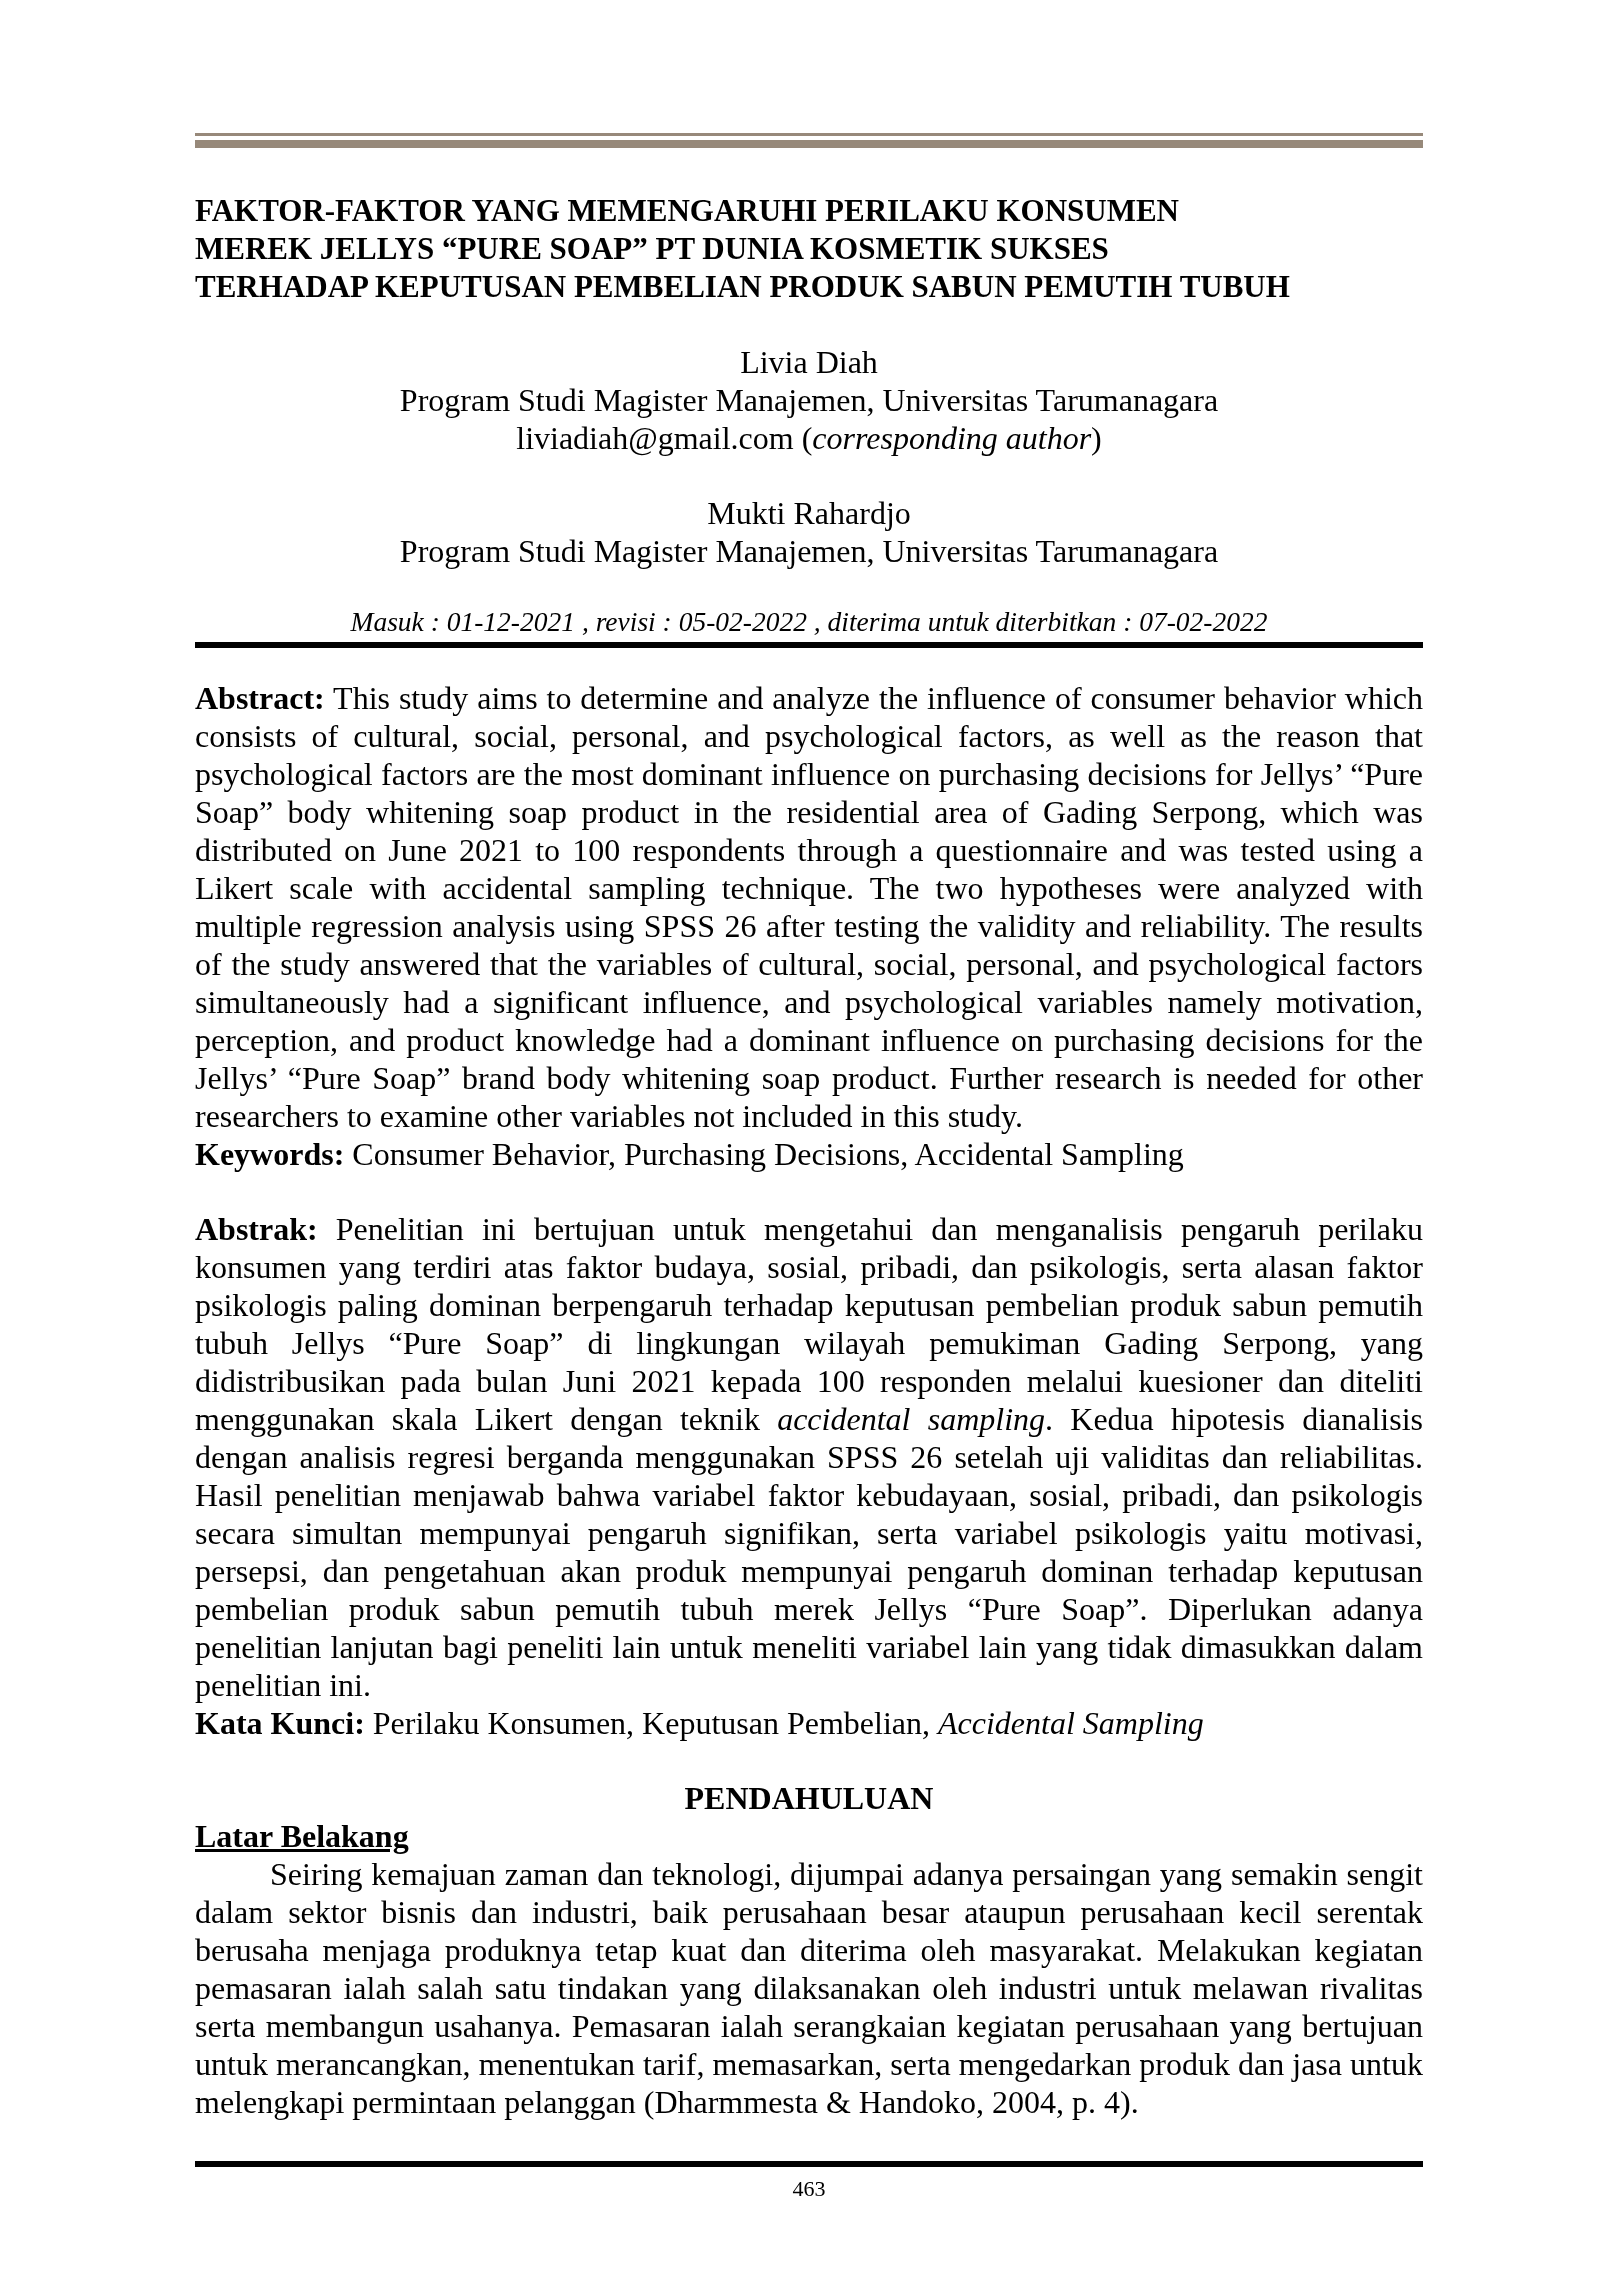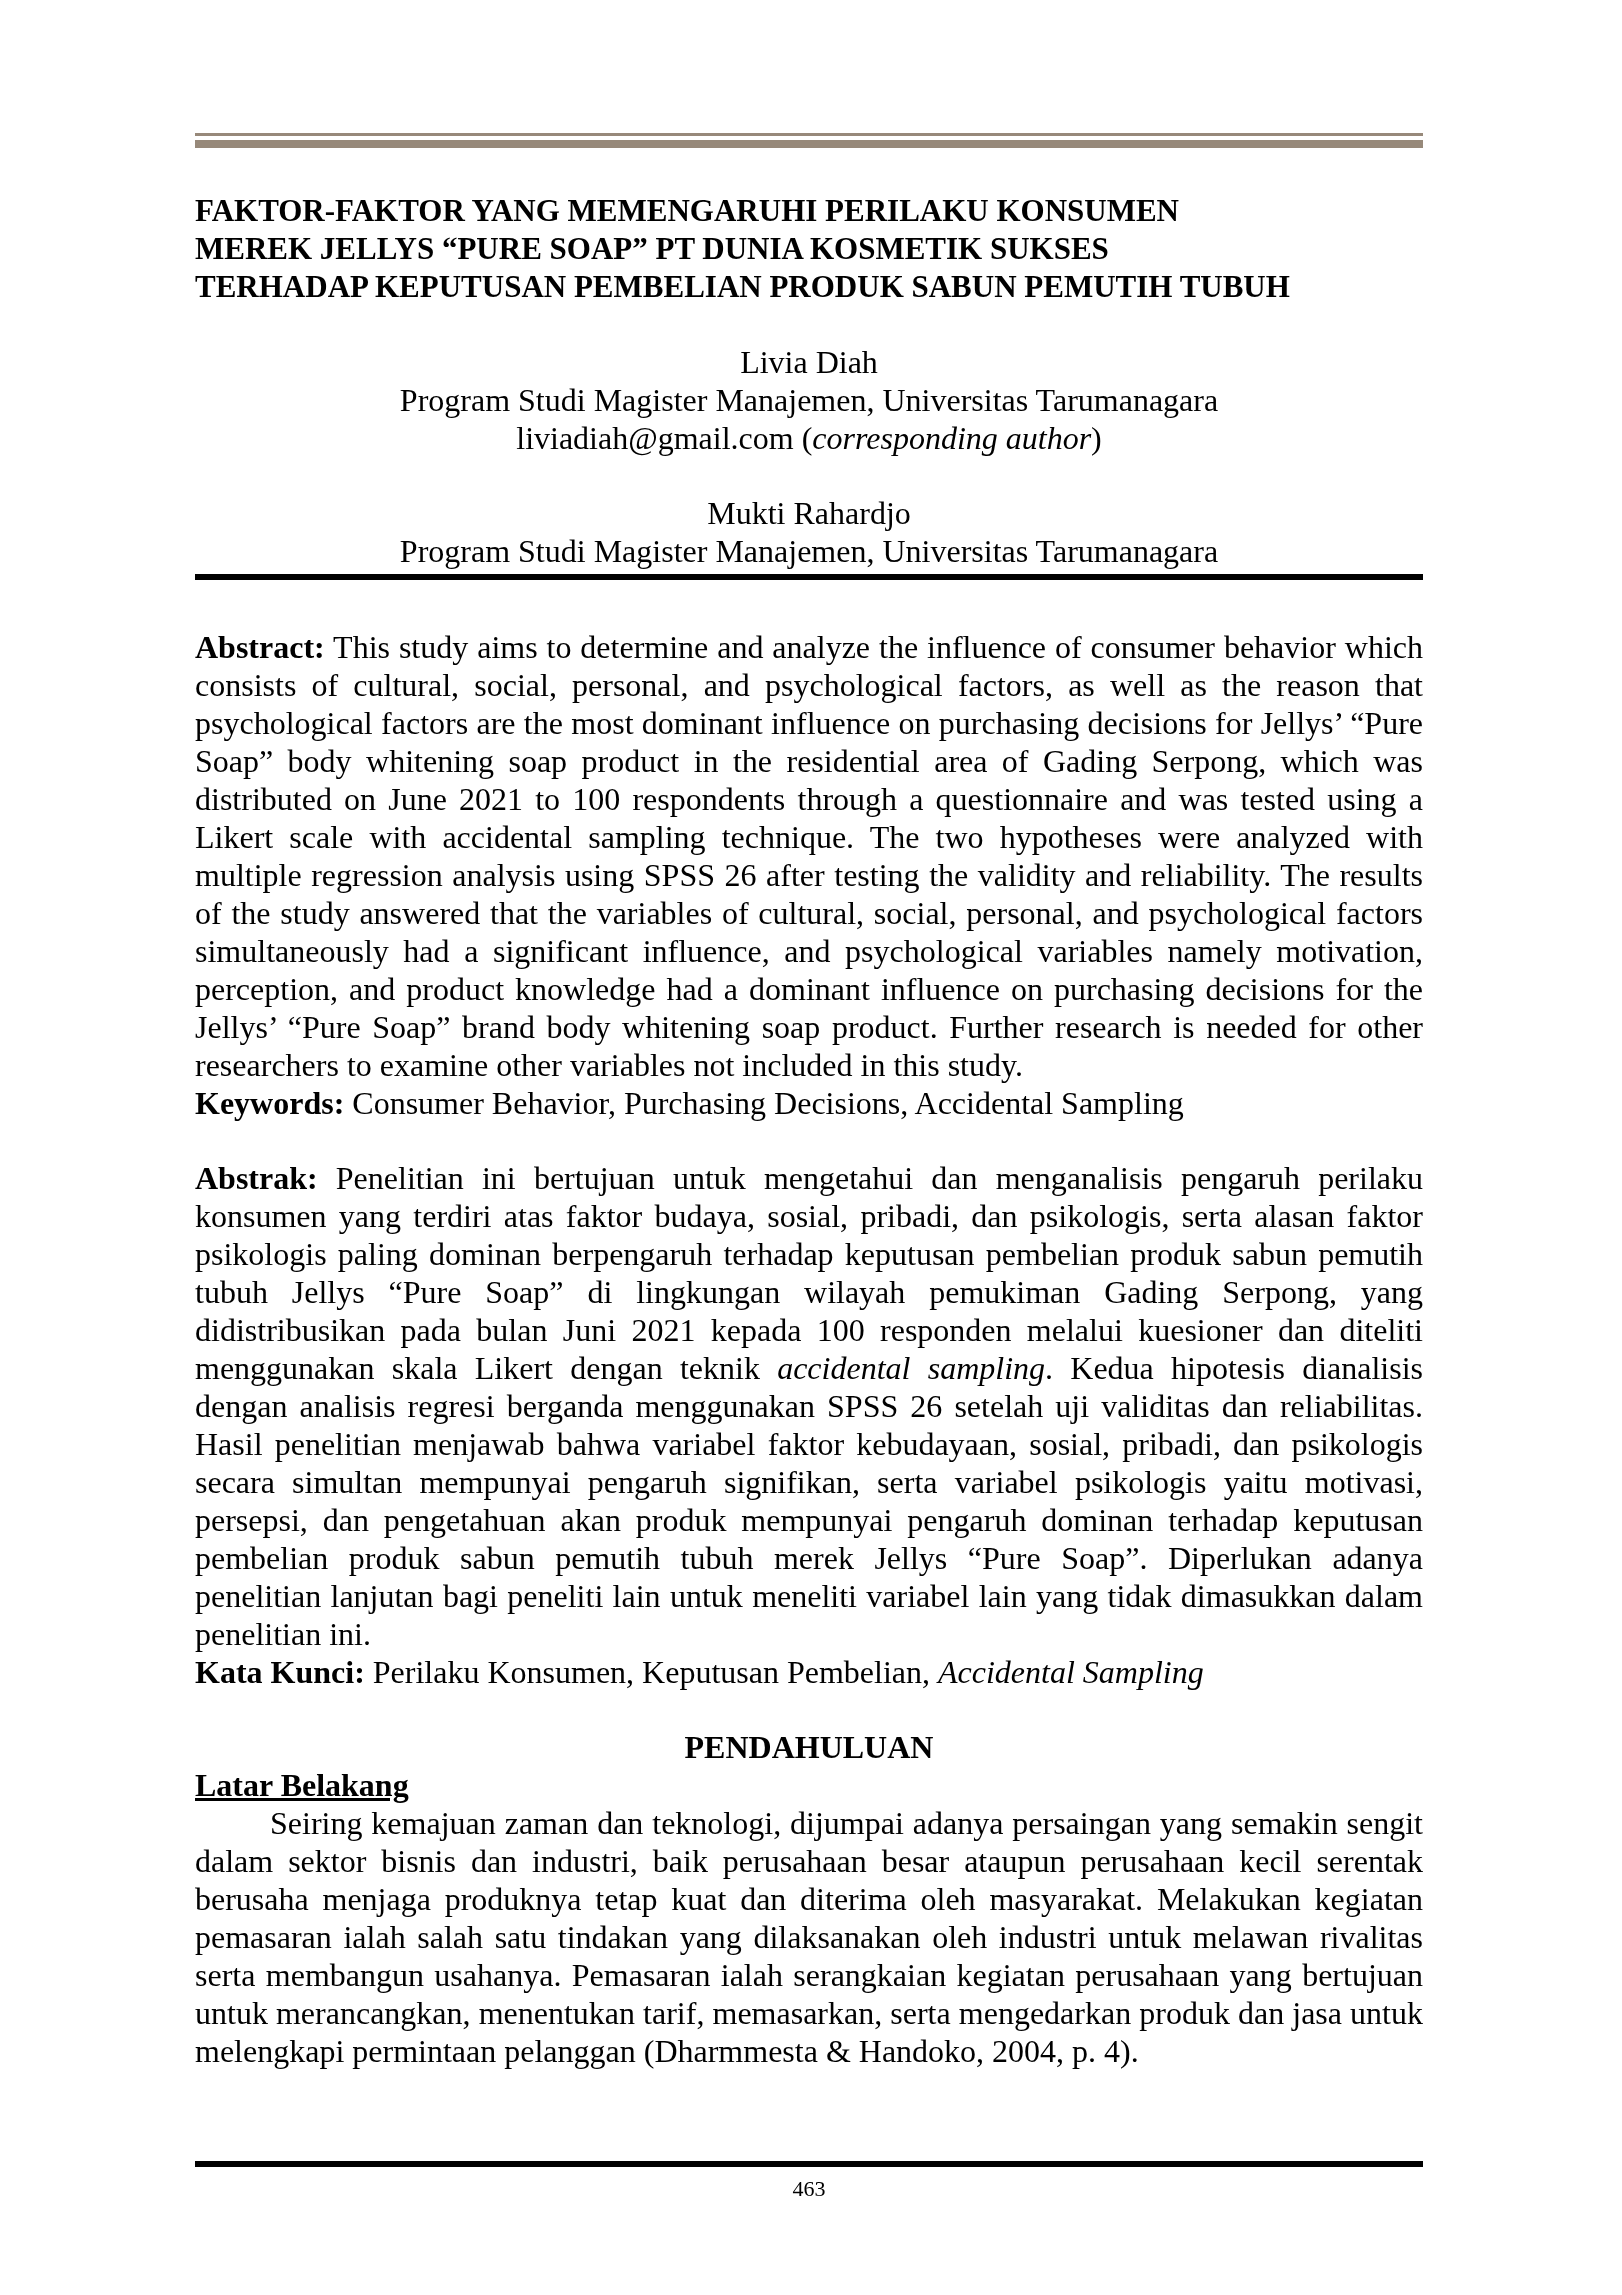--- a/index.html
+++ b/index.html
@@ -34,21 +34,21 @@
     text-align: center;
     font-style: italic;
     font-size: 27.5px;
     line-height: 33px;
   }
   .para {
     text-align: justify;
     font-size: 32px;
     line-height: 38px;
   }
-  .abstract-en { margin-top: 48px; }
+  .abstract-en { margin-top: 31px; }
   .abstract-id { margin-top: 37px; }
   .heading    { margin-top: 37px; font-weight: bold; font-size: 32px; line-height: 38px; text-align: center; }
   .subheading { font-weight: bold; font-size: 32px; line-height: 38px; text-decoration: underline; }
   .intro { text-indent: 75px; }
   .footer {
     position: absolute;
     left: 195px;
     top: 2161px;
     width: 1228px;
   }
@@ -81,20 +81,21 @@
       <div>Livia Diah</div>
       <div>Program Studi Magister Manajemen, Universitas Tarumanagara</div>
       <div><span>liviadiah@gmail.com (</span><i>corresponding author</i><span>)</span></div>
     </div>
 
     <div class="author-block">
       <div>Mukti Rahardjo</div>
       <div>Program Studi Magister Manajemen, Universitas Tarumanagara</div>
     </div>
 
+    <div class="dates">Masuk : 01-12-2021 , revisi : 05-02-2022 , diterima untuk diterbitkan : 07-02-2022</div>
 
     <div class="rule-black"></div>
 
     <div class="para abstract-en"><b>Abstract:</b><span> This study aims to determine and analyze the influence of consumer behavior which consists of cultural, social, personal, and psychological factors, as well as the reason that psychological factors are the most dominant influence on purchasing decisions for Jellys’ “Pure Soap” body whitening soap product in the residential area of Gading Serpong, which was distributed on June 2021 to 100 respondents through a questionnaire and was tested using a Likert scale with accidental sampling technique. The two hypotheses were analyzed with multiple regression analysis using SPSS 26 after testing the validity and reliability. The results of the study answered that the variables of cultural, social, personal, and psychological factors simultaneously had a significant influence, and psychological variables namely motivation, perception, and product knowledge had a dominant influence on purchasing decisions for the Jellys’ “Pure Soap” brand body whitening soap product. Further research is needed for other researchers to examine other variables not included in this study.</span></div>
 
     <div class="para"><b>Keywords:</b><span> Consumer Behavior, Purchasing Decisions, Accidental Sampling</span></div>
 
     <div class="para abstract-id"><b>Abstrak:</b><span> Penelitian ini bertujuan untuk mengetahui dan menganalisis pengaruh perilaku konsumen yang terdiri atas faktor budaya, sosial, pribadi, dan psikologis, serta alasan faktor psikologis paling dominan berpengaruh terhadap keputusan pembelian produk sabun pemutih tubuh Jellys “Pure Soap” di lingkungan wilayah pemukiman Gading Serpong, yang didistribusikan pada bulan Juni 2021 kepada 100 responden melalui kuesioner dan diteliti menggunakan skala Likert dengan teknik </span><i>accidental sampling</i><span>. Kedua hipotesis dianalisis dengan analisis regresi berganda menggunakan SPSS 26 setelah uji validitas dan reliabilitas. Hasil penelitian menjawab bahwa variabel faktor kebudayaan, sosial, pribadi, dan psikologis secara simultan mempunyai pengaruh signifikan, serta variabel psikologis yaitu motivasi, persepsi, dan pengetahuan akan produk mempunyai pengaruh dominan terhadap keputusan pembelian produk sabun pemutih tubuh merek Jellys “Pure Soap”. Diperlukan adanya penelitian lanjutan bagi peneliti lain untuk meneliti variabel lain yang tidak dimasukkan dalam penelitian ini.</span></div>
 
     <div class="para"><b>Kata Kunci:</b><span> Perilaku Konsumen, Keputusan Pembelian, </span><i>Accidental Sampling</i></div>

